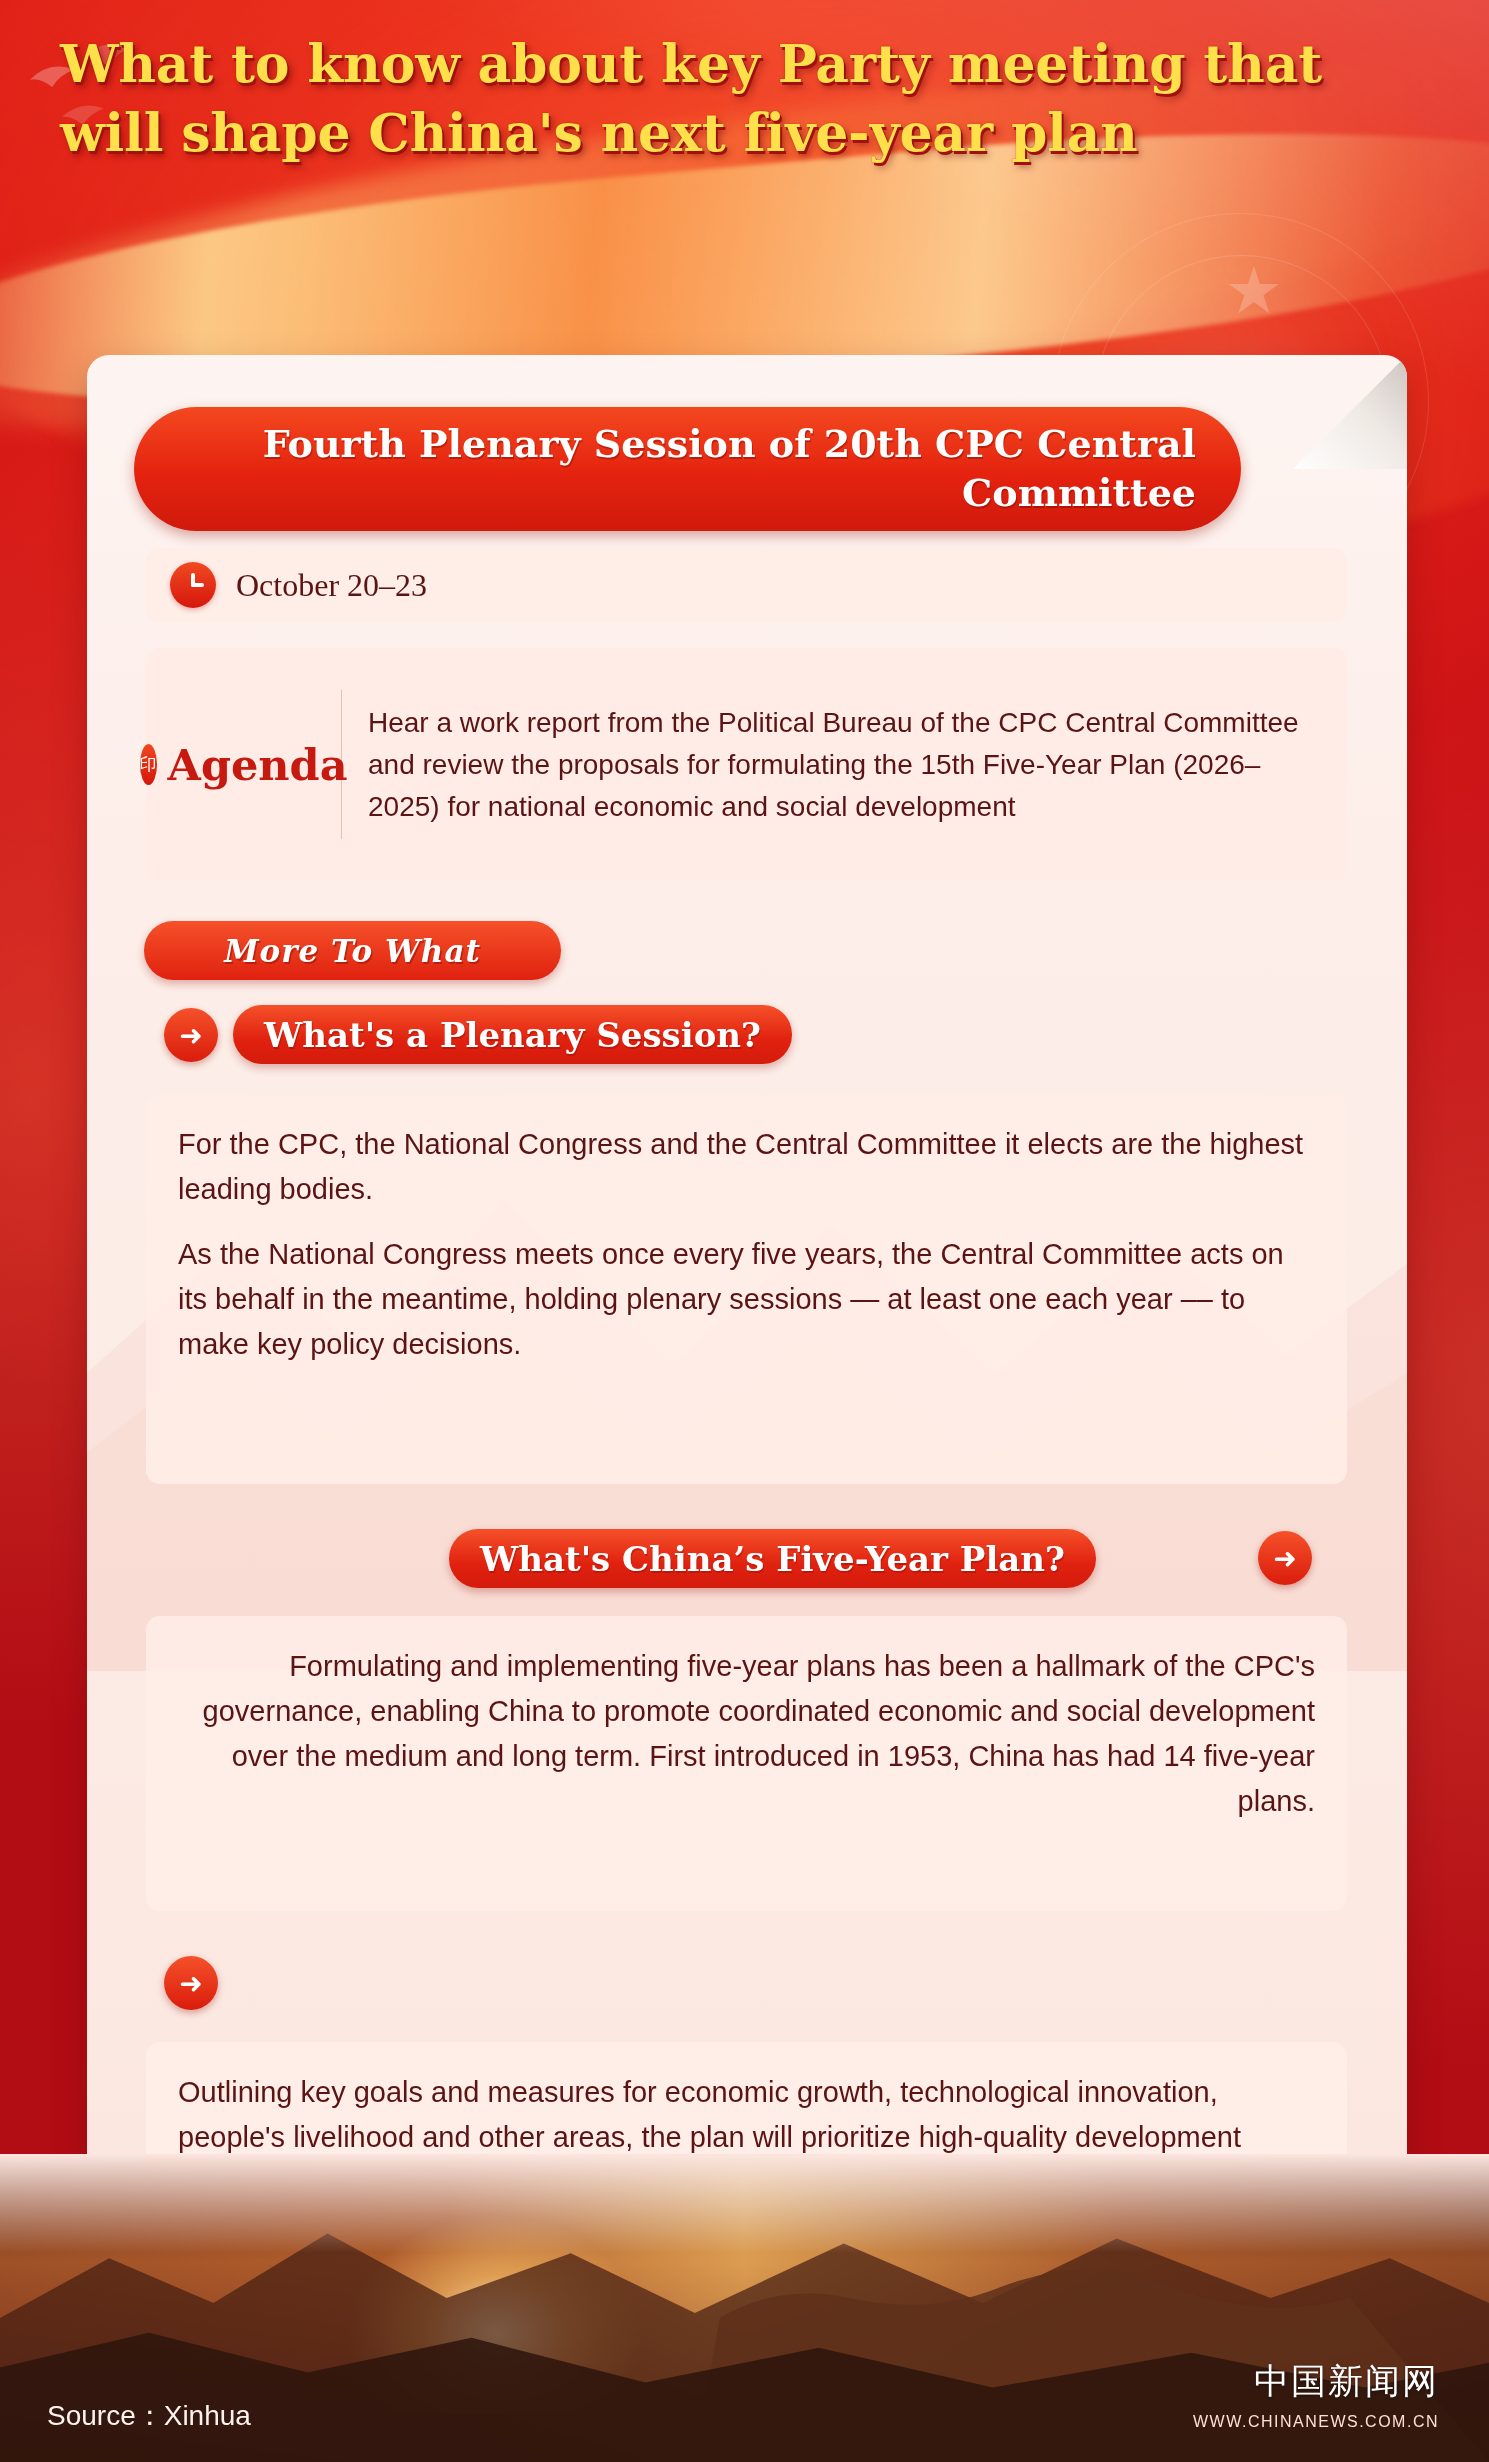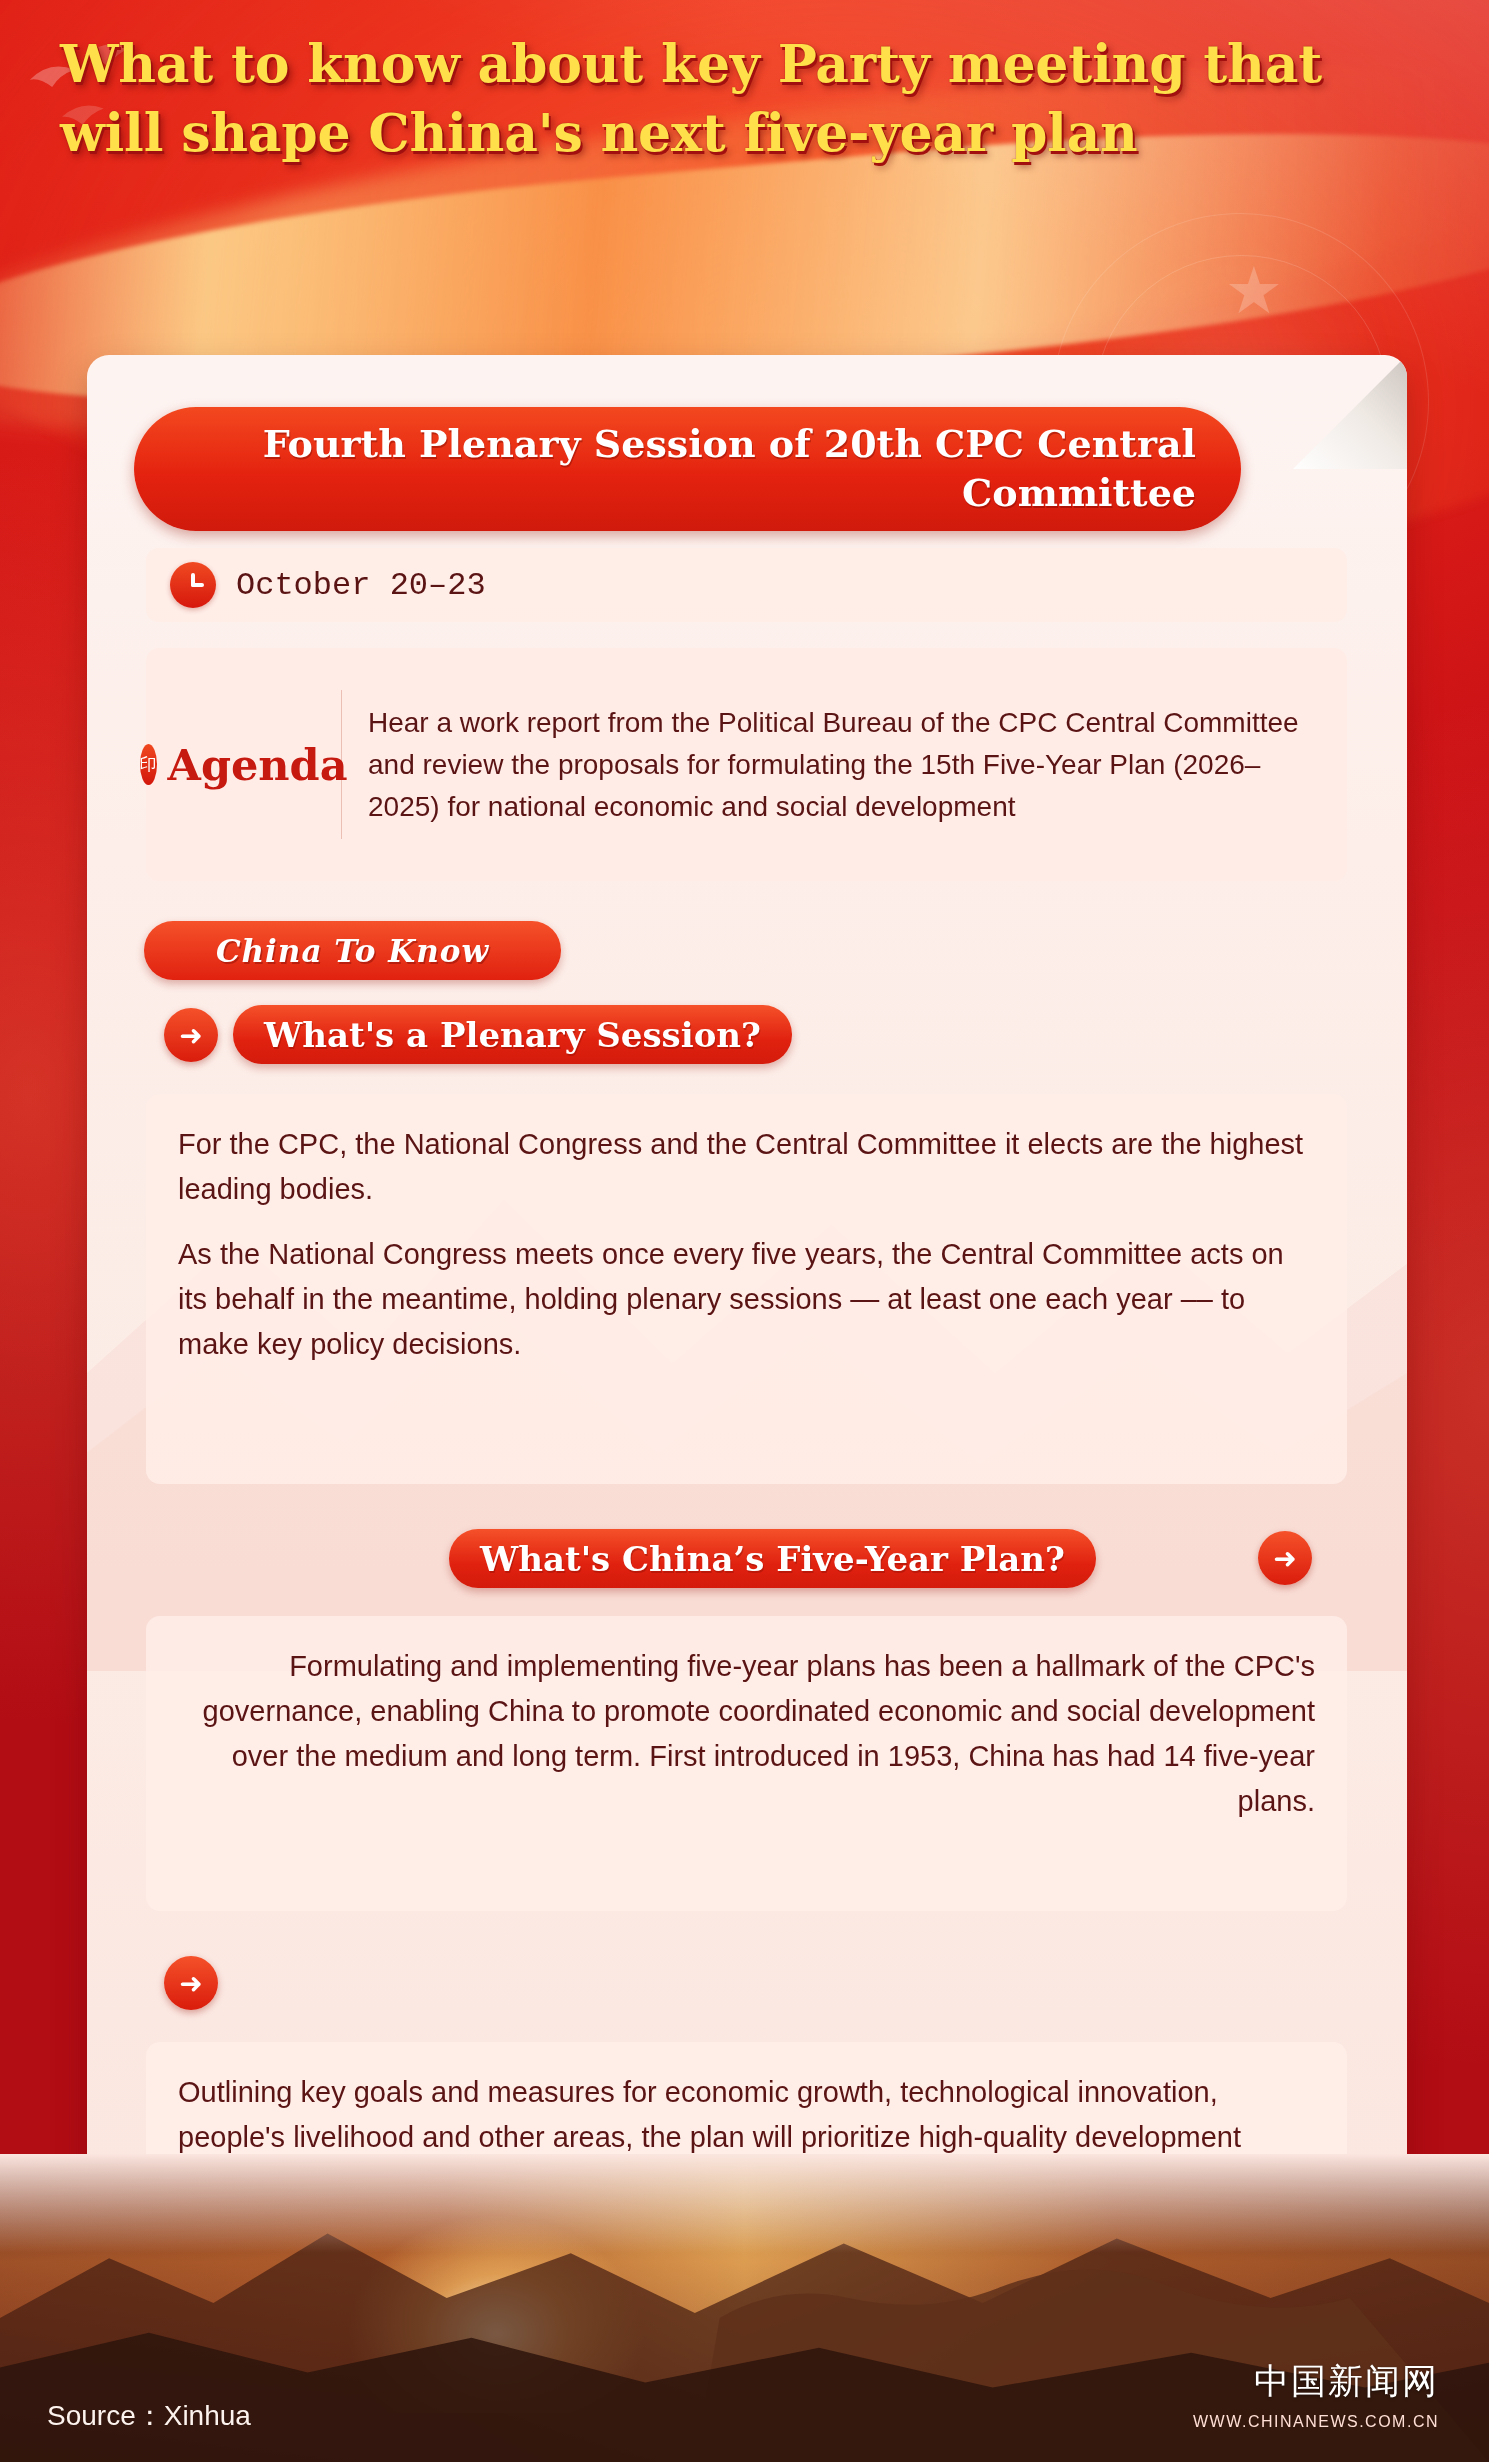--- a/index.html
+++ b/index.html
@@ -184,21 +184,21 @@
     content: "";
     position: absolute;
     background: #fff;
     border-radius: 2px;
   }
   .clock-icon::before { width: 3.5px; height: 14px; left: 21.3px; top: 11px; }
   .clock-icon::after  { width: 13px; height: 3.5px; left: 21.3px; top: 21.3px; }
   .date-text {
     font-size: 32px;
     color: #5b1414;
-    font-family: Liberation Mono, monospace;
+    font-family: Liberation Serif, serif;
   }
 
   
   .agenda-box {
     position: absolute;
     left: 146px; top: 648px;
     width: 1201px; height: 233px;
     border-radius: 13px;
     background: rgba(255,236,230,.92);
     display: flex;
@@ -396,21 +396,21 @@
 
   <div class="agenda-box">
     <div class="agenda-left">
       <div class="agenda-seal">印</div>
       <div class="agenda-label">Agenda</div>
     </div>
     <div class="agenda-text">Hear a work report from the Political Bureau of the CPC Central Committee and review the proposals for formulating the 15th Five-Year Plan (2026–2025) for national economic and social development</div>
   </div>
 
   <div class="mtk">
-    <span>China To Know</span>
+    <span>More To What</span>
   </div>
 
   <div class="arrow-btn" style="left:164px; top:1008px;">➜</div>
   <div class="pill" style="left:233px; top:1005px;">
     <span>What's a Plenary Session?</span>
   </div>
   <div class="body-box" style="left:146px; top:1094px; width:1201px; height:390px;">
     <p>For the CPC, the National Congress and the Central Committee it elects are the highest leading bodies.</p>
     <p>As the National Congress meets once every five years, the Central Committee acts on its behalf in the meantime, holding plenary sessions — at least one each year –– to make key policy decisions.</p>
   </div>

